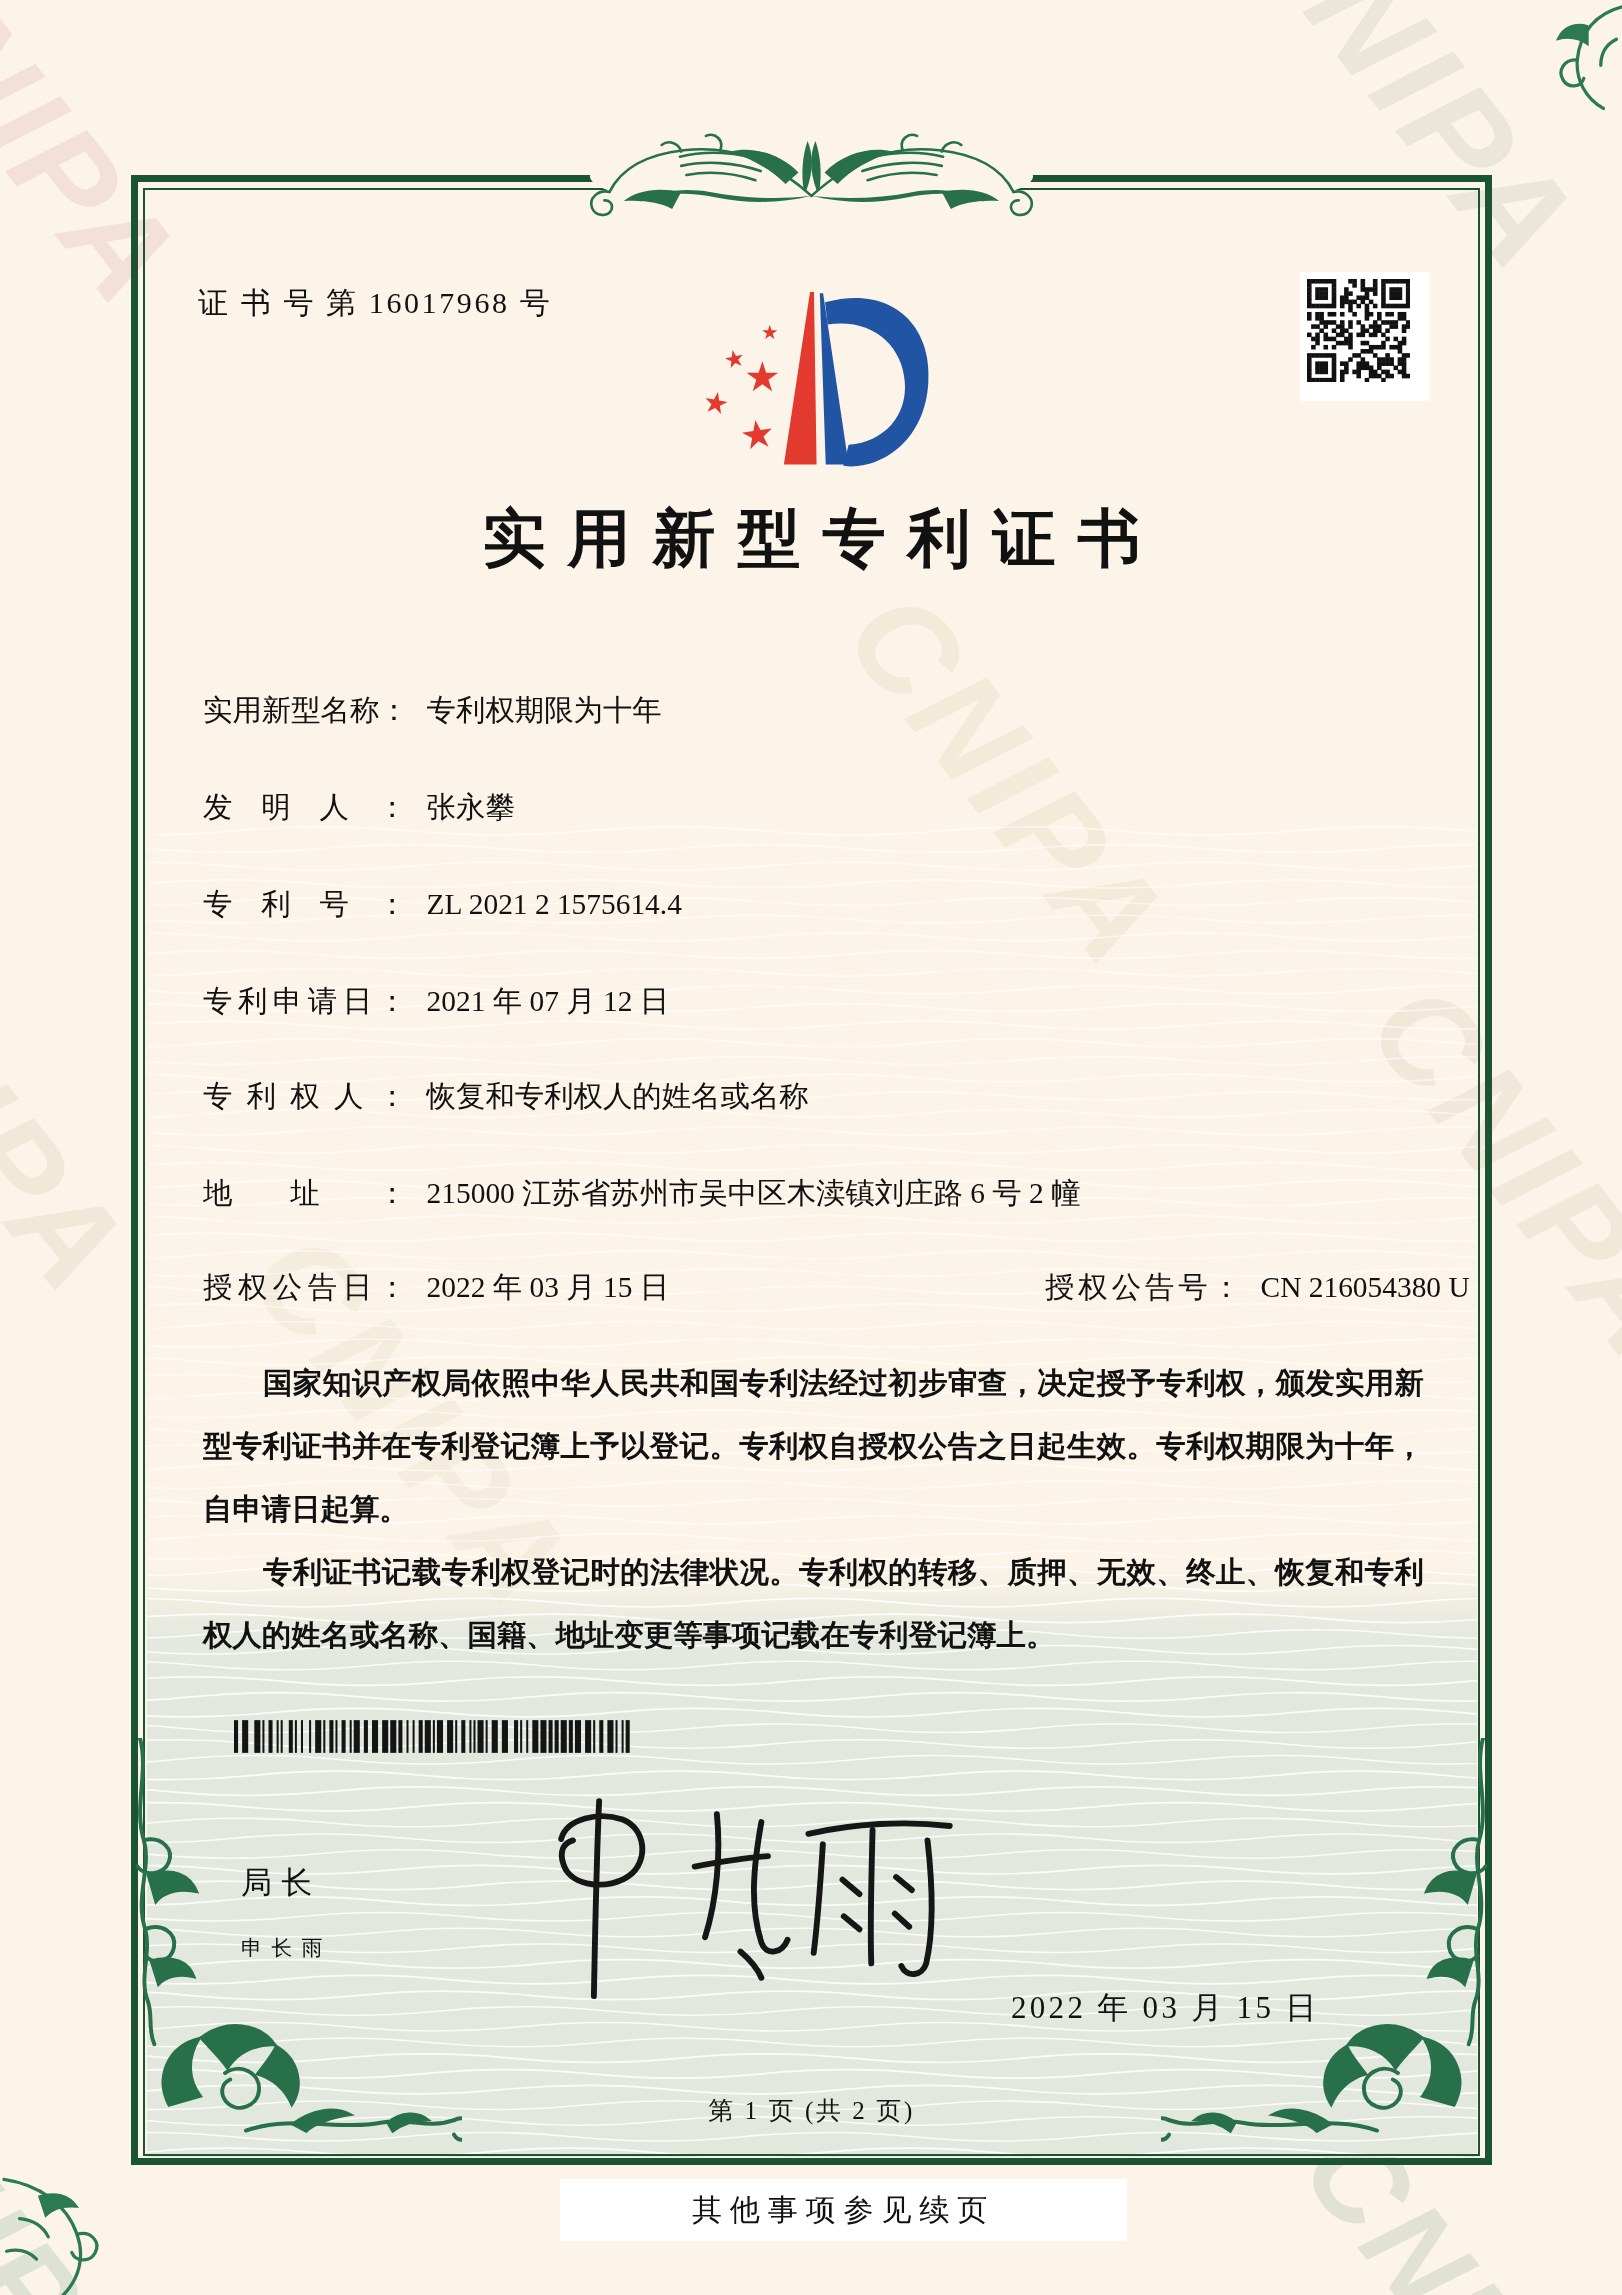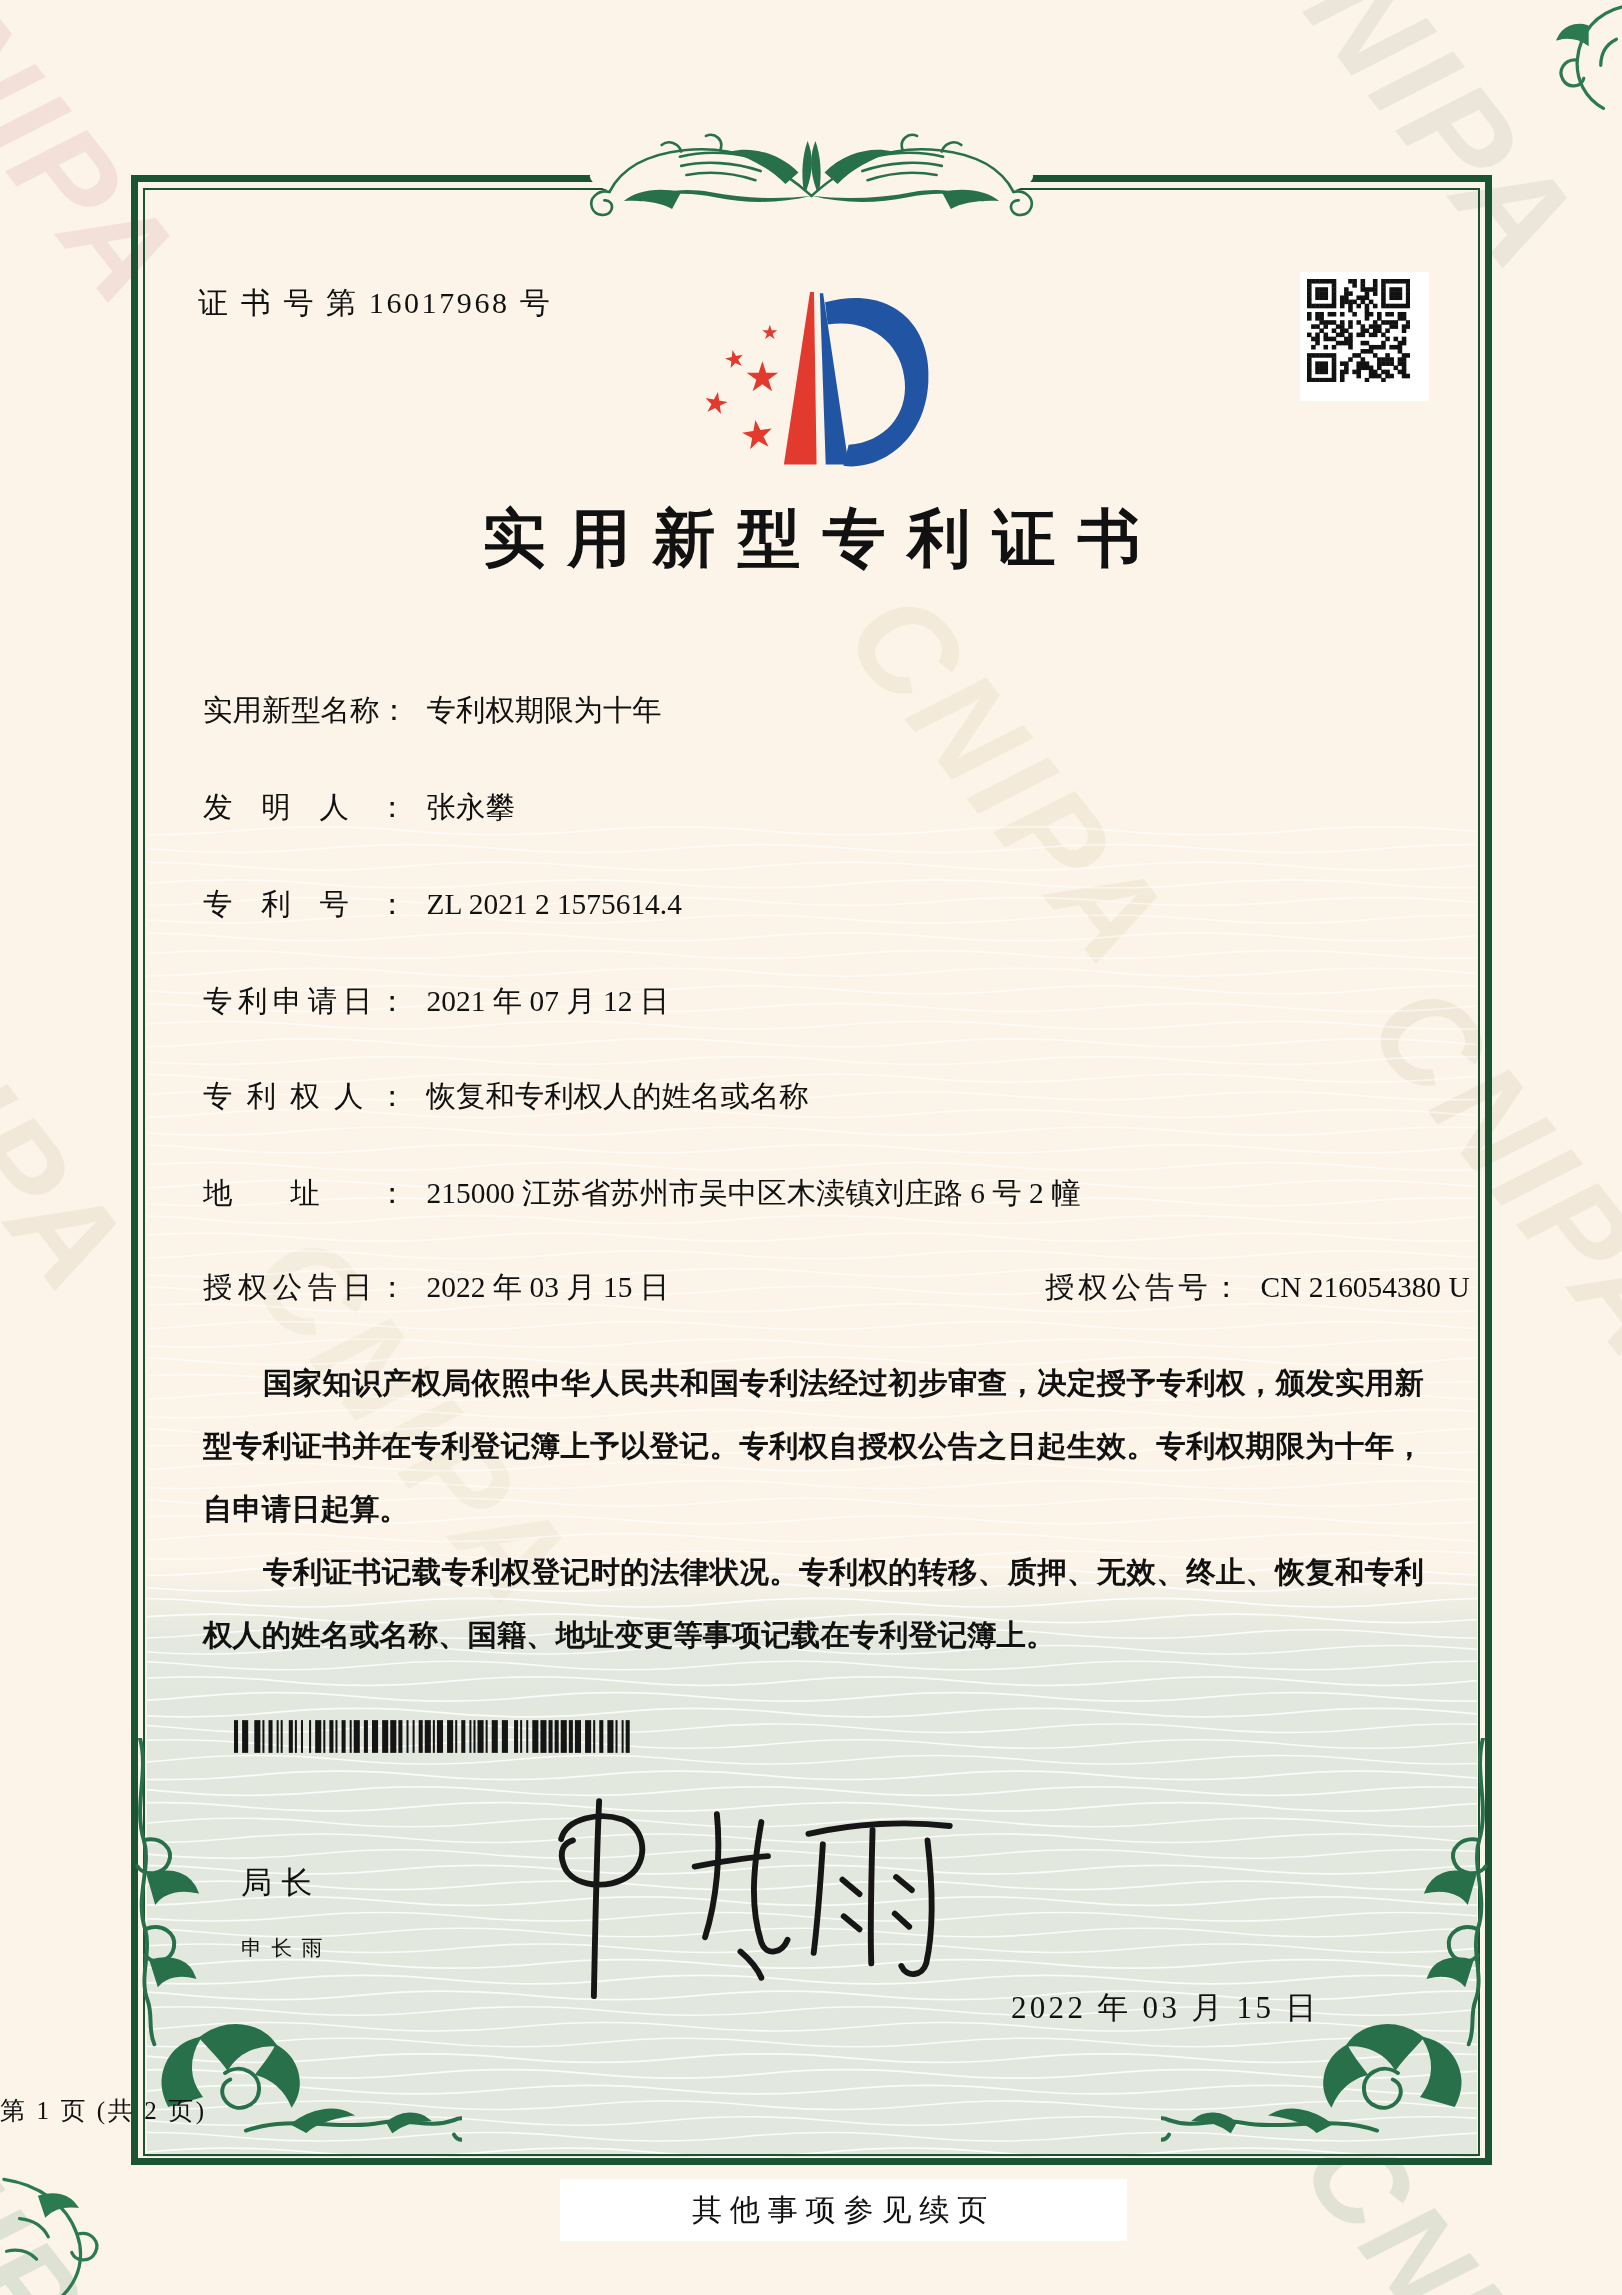--- a/index.html
+++ b/index.html
@@ -35,21 +35,21 @@
   .legal{position:absolute;left:203px;top:1352px;width:1221px;font-size:29.4px;
       line-height:63px;text-align:justify;font-weight:bold;}
   .legal p{margin:0;text-indent:60px;}
   #barcode{position:absolute;left:234px;top:1720px;}
   .signer-title{position:absolute;left:241px;top:1862px;font-size:31px;letter-spacing:9.2px;
       font-family:"Liberation Sans",sans-serif;font-weight:500;}
   .signer-name{position:absolute;left:241px;top:1934px;font-size:21px;letter-spacing:9.2px;
       font-family:"Liberation Sans",sans-serif;font-weight:400;}
   #signature{position:absolute;left:501px;top:1788px;}
   .issue-date{position:absolute;left:1011px;top:1987px;font-size:31px;letter-spacing:3.3px;}
-  .page-num{position:absolute;left:0;right:0;top:2094px;font-size:25px;letter-spacing:2.6px;}
+  .page-num{position:absolute;left:0;right:0;top:2094px;text-align:center;font-size:25px;letter-spacing:2.6px;}
   .note-box{position:absolute;left:560px;top:2179px;width:567px;height:62px;background:#ffffff;
       display:flex;align-items:center;justify-content:center;z-index:6;}
   .note-box span{font-size:30px;letter-spacing:7.9px;}
 </style>
 </head>
 <body>
 
 <div id="watermarks">
     <div class="wm" style="left: -52px; top: -98px; font-size: 131px; color: rgb(243, 225, 217); transform: rotate(52deg);">CNIPA</div>
     <div class="wm" style="left: 1335px; top: -151px; font-size: 137px; color: rgb(236, 229, 218); transform: rotate(52deg);">CNIPA</div>

